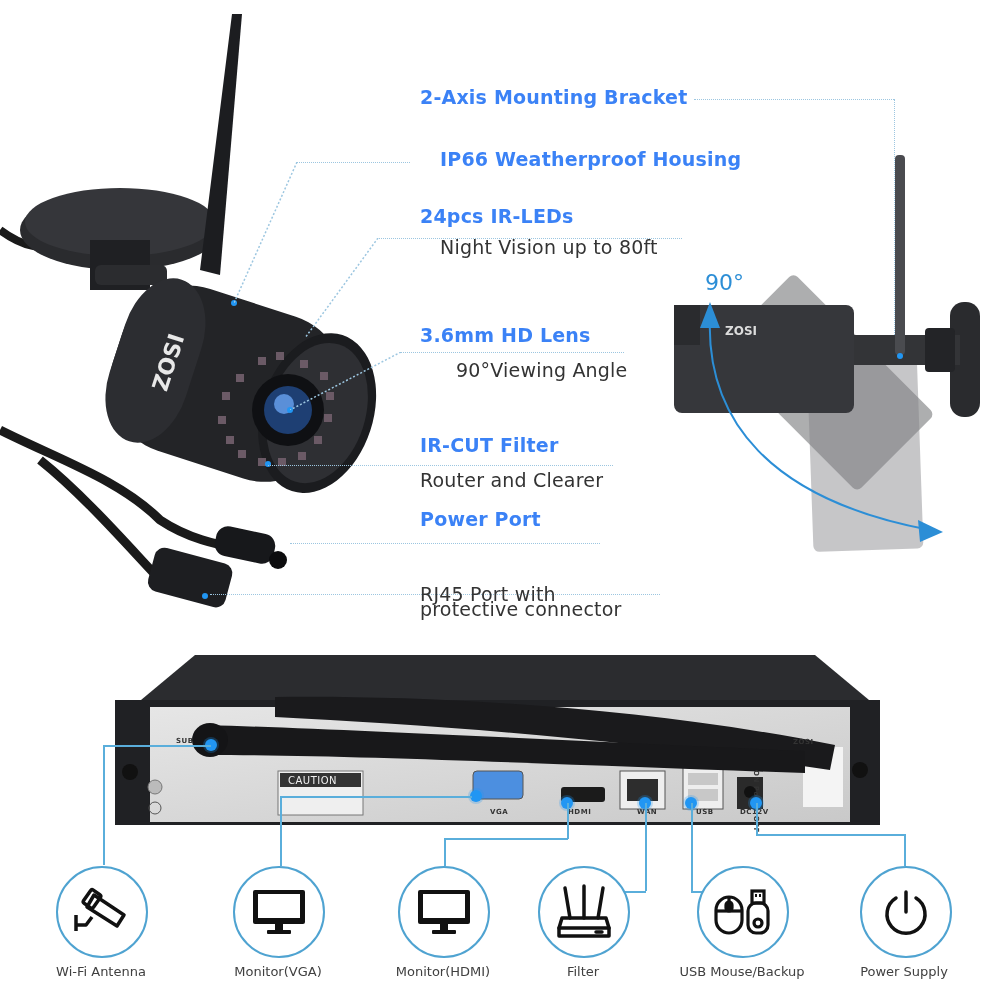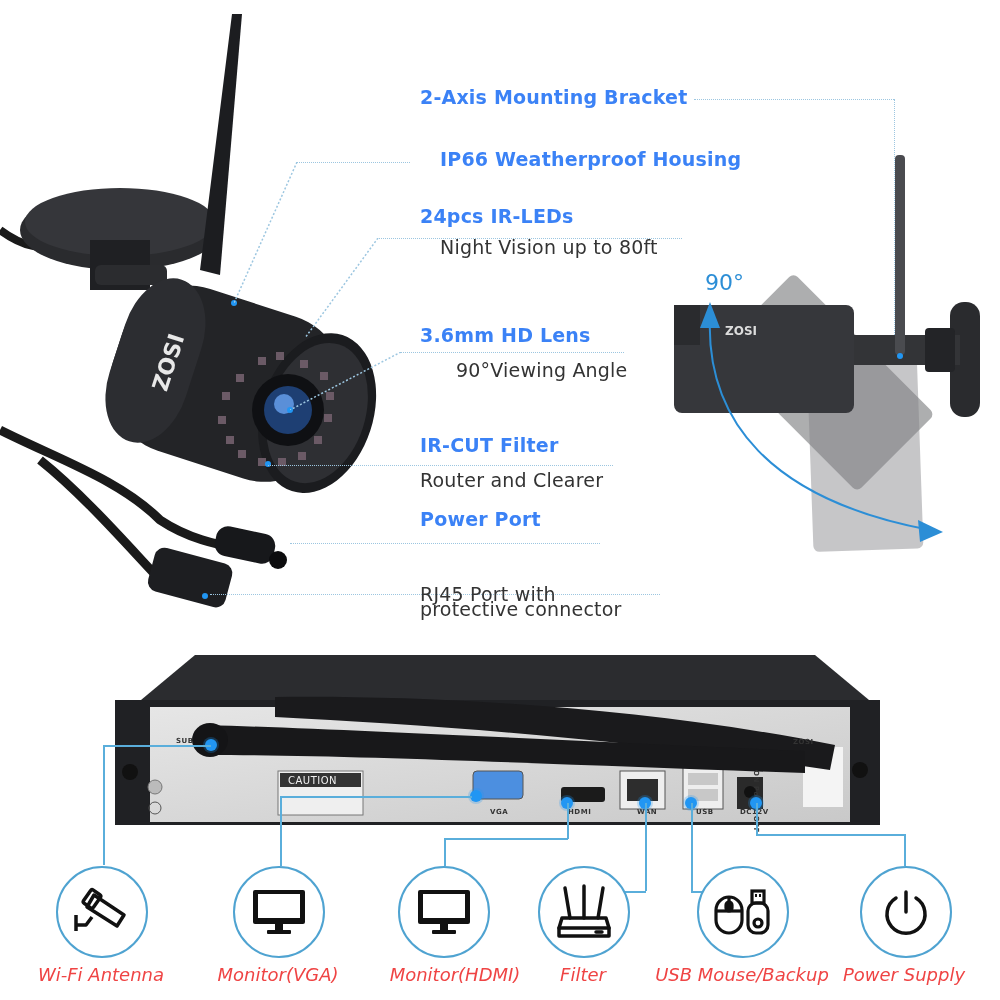--- a/index.html
+++ b/index.html
@@ -4,21 +4,21 @@
 <style>
   html, body { margin:0; padding:0; background:#ffffff; }
   body { width:1000px; height:1000px; position:relative; overflow:hidden; font-family:"DejaVu Sans", "Liberation Sans", sans-serif; color:#222; }
   .abs { position:absolute; }
   .feat-title { position:absolute; font-size:19px; font-weight:600; color:#3b82f6; letter-spacing:0.2px; white-space:nowrap; }
   .feat-sub { position:absolute; font-size:19px; font-weight:400; color:#333; letter-spacing:0.2px; white-space:nowrap; }
   .dotline { position:absolute; border-top:1.5px dotted #9cc6e0; height:0; }
   .vdot { position:absolute; border-left:1.5px dotted #9cc6e0; width:0; }
   .angle-label { position:absolute; font-size:22px; color:#2c8ed6; font-weight:400; }
   .icon-circle { position:absolute; width:88px; height:88px; border:2px solid #4fa3d1; border-radius:50%; background:#fff; display:flex; align-items:center; justify-content:center; }
-  .icon-label { position:absolute; font-size:18px; color:#ef4444; white-space:nowrap; text-align:center; transform:translateX(-50%);font-style:italic; }
+  .icon-label { position:absolute; font-size:13px; color:#404040; white-space:nowrap; text-align:center; transform:translateX(-50%); }
   .conn { position:absolute; background:#5aaedb; }
   .dot { position:absolute; width:12px; height:12px; border-radius:50%; background:#2196f3; box-shadow:0 0 0 2px rgba(33,150,243,0.25); }
   .port-label { position:absolute; font-size:7px; color:#333; font-weight:600; letter-spacing:0.5px; }
 </style>
 </head>
 <body>
 
 <div class="abs" style="left:0;top:0;width:400px;height:620px;">
   <svg width="400" height="620" viewBox="0 0 400 620">
 
@@ -273,16 +273,16 @@
 </div>
 <div class="icon-circle" style="left:860px;top:866px;">
   <svg width="48" height="48" viewBox="0 0 48 48">
     <path d="M14,10 A19,19 0 1,0 34,10" fill="none" stroke="#111" stroke-width="3.5" stroke-linecap="round"></path>
     <line x1="24" y1="4" x2="24" y2="24" stroke="#111" stroke-width="3.5" stroke-linecap="round"></line>
   </svg>
 </div>
 
 <div class="icon-label" style="left:101px;top:964px;">Wi-Fi Antenna</div>
 <div class="icon-label" style="left:278px;top:964px;">Monitor(VGA)</div>
-<div class="icon-label" style="left:443px;top:964px;margin-left:12px;">Monitor(HDMI)</div>
+<div class="icon-label" style="left:443px;top:964px;">Monitor(HDMI)</div>
 <div class="icon-label" style="left:583px;top:964px;">Filter</div>
 <div class="icon-label" style="left:742px;top:964px;">USB Mouse/Backup</div>
 <div class="icon-label" style="left:904px;top:964px;">Power Supply</div>
 
 </body></html>

